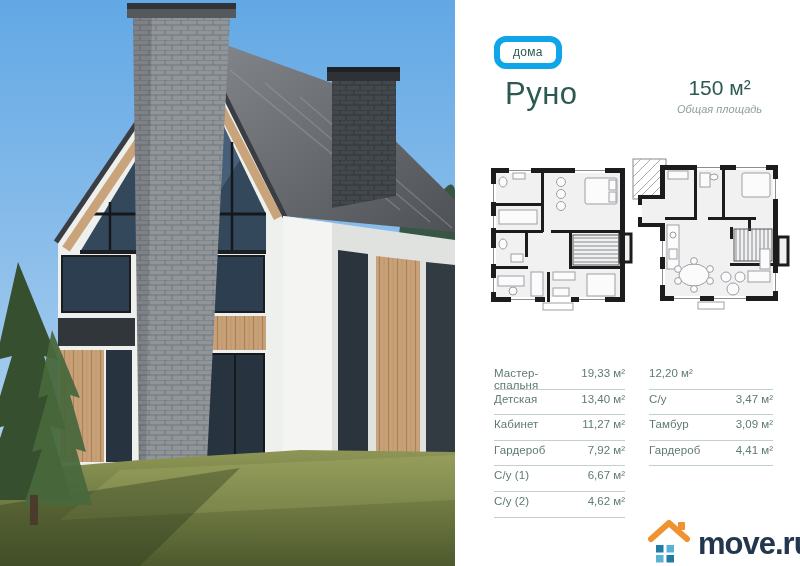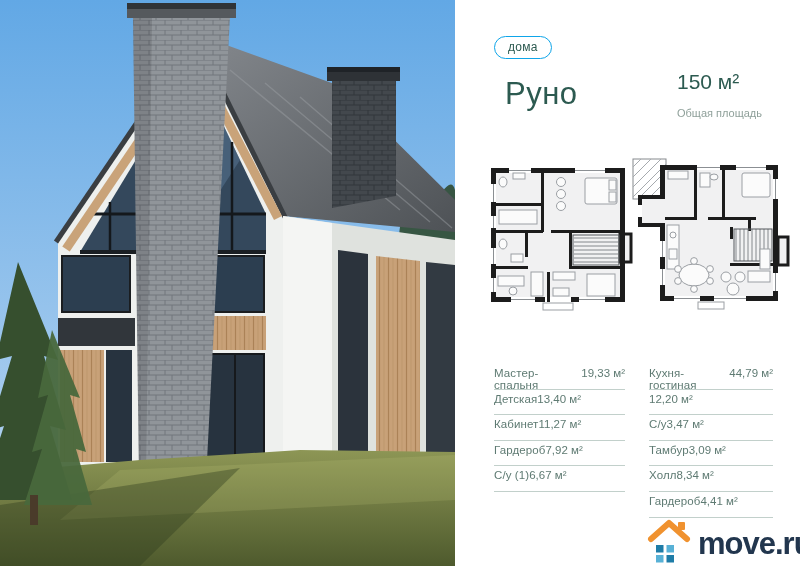--- a/index.html
+++ b/index.html
@@ -3,36 +3,36 @@
 <meta charset="utf-8">
 <style>
   html,body{margin:0;padding:0;background:#fff;}
   .page{position:relative;width:800px;height:566px;background:#fff;overflow:hidden;
         font-family:"Liberation Sans",sans-serif;}
   
   .photo{position:absolute;left:0;top:0;width:455px;height:566px;overflow:hidden;}
   .photo svg{display:block;}
   
   .badge{position:absolute;left:494px;top:36px;display:inline-block;
-         border:1px solid #0ea5e9;border-radius:12px;padding:3px 13px 4px;
+         border:6px solid #0ea5e9;border-radius:12px;padding:3px 13px 4px;
          font-size:12px;color:#2c5a50;letter-spacing:.3px;background:#fff;}
   .title{position:absolute;left:493px;top:76px;font-size:31px;font-weight:500;
          color:#2c5a50;letter-spacing:.5px;margin-left:12px;}
-  .area{position:absolute;left:677px;top:70px;}
+  .area{position:absolute;left:677px;top:76px;text-align:center;}
   .area-value{font-size:21px;font-weight:500;color:#2c5a50;}
-  .area-label{font-size:11px;color:#8fa09a;margin-top:13px;}
+  .area-label{font-size:11px;color:#8fa09a;margin-top:3px;font-style:italic;}
   
   .plan1{position:absolute;left:487px;top:160px;}
   .plan2{position:absolute;left:630px;top:153px;}
   
   .col{position:absolute;top:364px;}
   .col-left{left:494px;width:131px;}
   .col-right{left:649px;width:124px;}
   .row{height:25.6px;box-sizing:border-box;border-bottom:1px solid #c2d0cb;
-       display:flex;justify-content:flex-start;align-items:flex-start;
+       display:flex;justify-content:space-between;align-items:flex-start;
        padding-top:3px;font-size:11.5px;color:#5e7a72;}
   .row .lbl{letter-spacing:.1px;}
   .row .val{white-space:nowrap;}
   
   .logo{position:absolute;left:647px;top:519px;display:flex;align-items:flex-start;}
   .logo-text{font-size:31px;font-weight:600;color:#22364e;letter-spacing:-1px;
              line-height:1;margin-left:6px;margin-top:9px;}
 </style>
 </head>
 <body>
@@ -295,41 +295,37 @@
       <span class="val">11,27 м²</span>
     </div>
     <div class="row">
       <span class="lbl">Гардероб</span>
       <span class="val">7,92 м²</span>
     </div>
     <div class="row">
       <span class="lbl">С/у (1)</span>
       <span class="val">6,67 м²</span>
     </div>
+    <div class="row">
+      <span class="lbl">С/у (2)</span>
+      <span class="val">4,62 м²</span>
+    </div>
   </div>
 
   <div class="col col-right">
-    <div class="row">
-      <span class="lbl">Кухня-гостиная</span>
-      <span class="val">44,79 м²</span>
-    </div>
     <div class="row">
       <span class="val">12,20 м²</span>
     </div>
     <div class="row">
       <span class="lbl">С/у</span>
       <span class="val">3,47 м²</span>
     </div>
     <div class="row">
       <span class="lbl">Тамбур</span>
       <span class="val">3,09 м²</span>
-    </div>
-    <div class="row">
-      <span class="lbl">Холл</span>
-      <span class="val">8,34 м²</span>
     </div>
     <div class="row">
       <span class="lbl">Гардероб</span>
       <span class="val">4,41 м²</span>
     </div>
   </div>
 
   <div class="logo">
     <svg width="45" height="44" viewBox="0 0 45 44">
       <path d="M4 20 L22 4 L40 20" fill="none" stroke="#f0922f" stroke-width="6" stroke-linecap="round" stroke-linejoin="round"></path>

